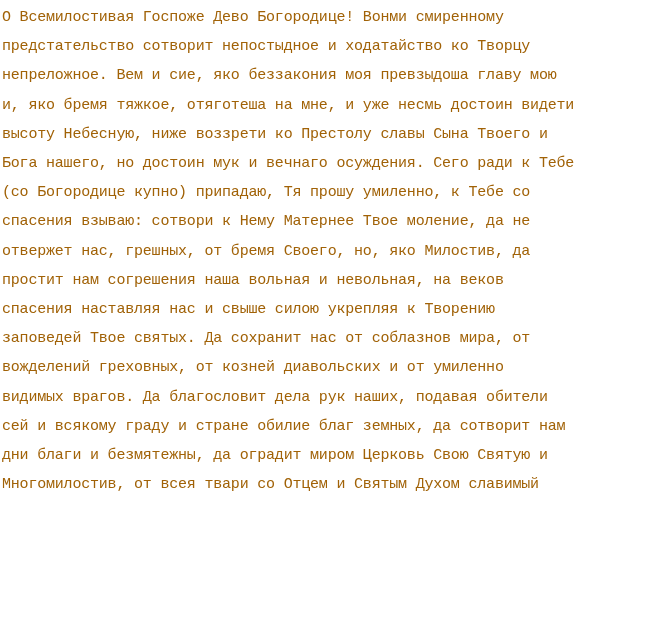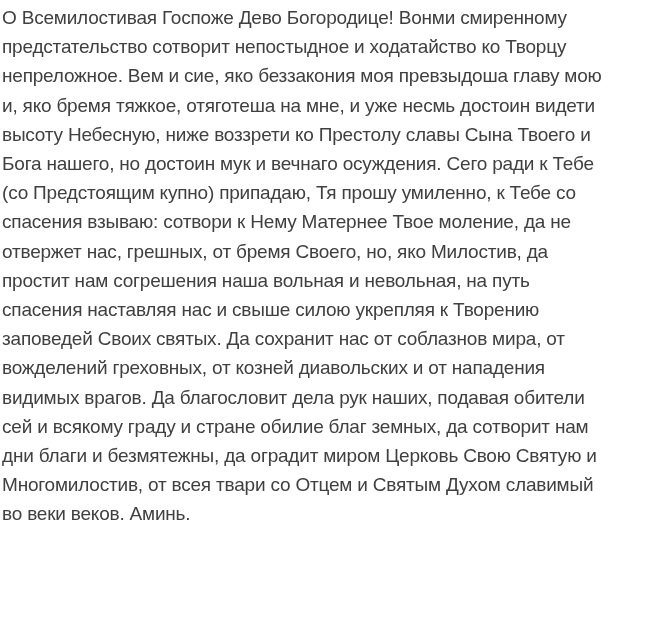--- a/index.html
+++ b/index.html
@@ -10,48 +10,47 @@
   .page {
     position: relative;
     width: 665px;
     height: 619px;
     overflow: hidden;
     box-sizing: border-box;
     background: #ffffff;
     padding: 3px 0 0 2px;
   }
   .text-block {
-    font-family: Liberation Sans, sans-serif;
-    font-size: 19px;
+    font-family: Liberation Mono, monospace;
+    font-size: 15px;
     line-height: 29.2px;
-    color: #404040;
+    color: #a16207;
     font-weight: 500;
     letter-spacing: -0.2px;
   }
   .line {
     white-space: nowrap;
   }
 </style>
 </head>
 <body>
 
 <main class="page">
   <div class="text-block">
       <div class="line">О Всемилостивая Госпоже Дево Богородице! Вонми смиренному</div>
       <div class="line">предстательство сотворит непостыдное и ходатайство ко Творцу</div>
       <div class="line">непреложное. Вем и сие, яко беззакония моя превзыдоша главу мою</div>
       <div class="line">и, яко бремя тяжкое, отяготеша на мне, и уже несмь достоин видети</div>
       <div class="line">высоту Небесную, ниже воззрети ко Престолу славы Сына Твоего и</div>
       <div class="line">Бога нашего, но достоин мук и вечнаго осуждения. Сего ради к Тебе</div>
-      <div class="line">(со Предстоящим купно) припадаю, Тя прошу умиленно, к Тебе со</div>
+      <div class="line">(со Богородице купно) припадаю, Тя прошу умиленно, к Тебе со</div>
       <div class="line">спасения взываю: сотвори к Нему Матернее Твое моление, да не</div>
       <div class="line">отвержет нас, грешных, от бремя Своего, но, яко Милостив, да</div>
-      <div class="line">простит нам согрешения наша вольная и невольная, на путь</div>
+      <div class="line">простит нам согрешения наша вольная и невольная, на веков</div>
       <div class="line">спасения наставляя нас и свыше силою укрепляя к Творению</div>
-      <div class="line">заповедей Своих святых. Да сохранит нас от соблазнов мира, от</div>
-      <div class="line">вожделений греховных, от козней диавольских и от нападения</div>
+      <div class="line">заповедей Твое святых. Да сохранит нас от соблазнов мира, от</div>
+      <div class="line">вожделений греховных, от козней диавольских и от умиленно</div>
       <div class="line">видимых врагов. Да благословит дела рук наших, подавая обители</div>
       <div class="line">сей и всякому граду и стране обилие благ земных, да сотворит нам</div>
       <div class="line">дни благи и безмятежны, да оградит миром Церковь Свою Святую и</div>
       <div class="line">Многомилостив, от всея твари со Отцем и Святым Духом славимый</div>
-      <div class="line">во веки веков. Аминь.</div>
     </div>
 </main>
 
 </body></html>

